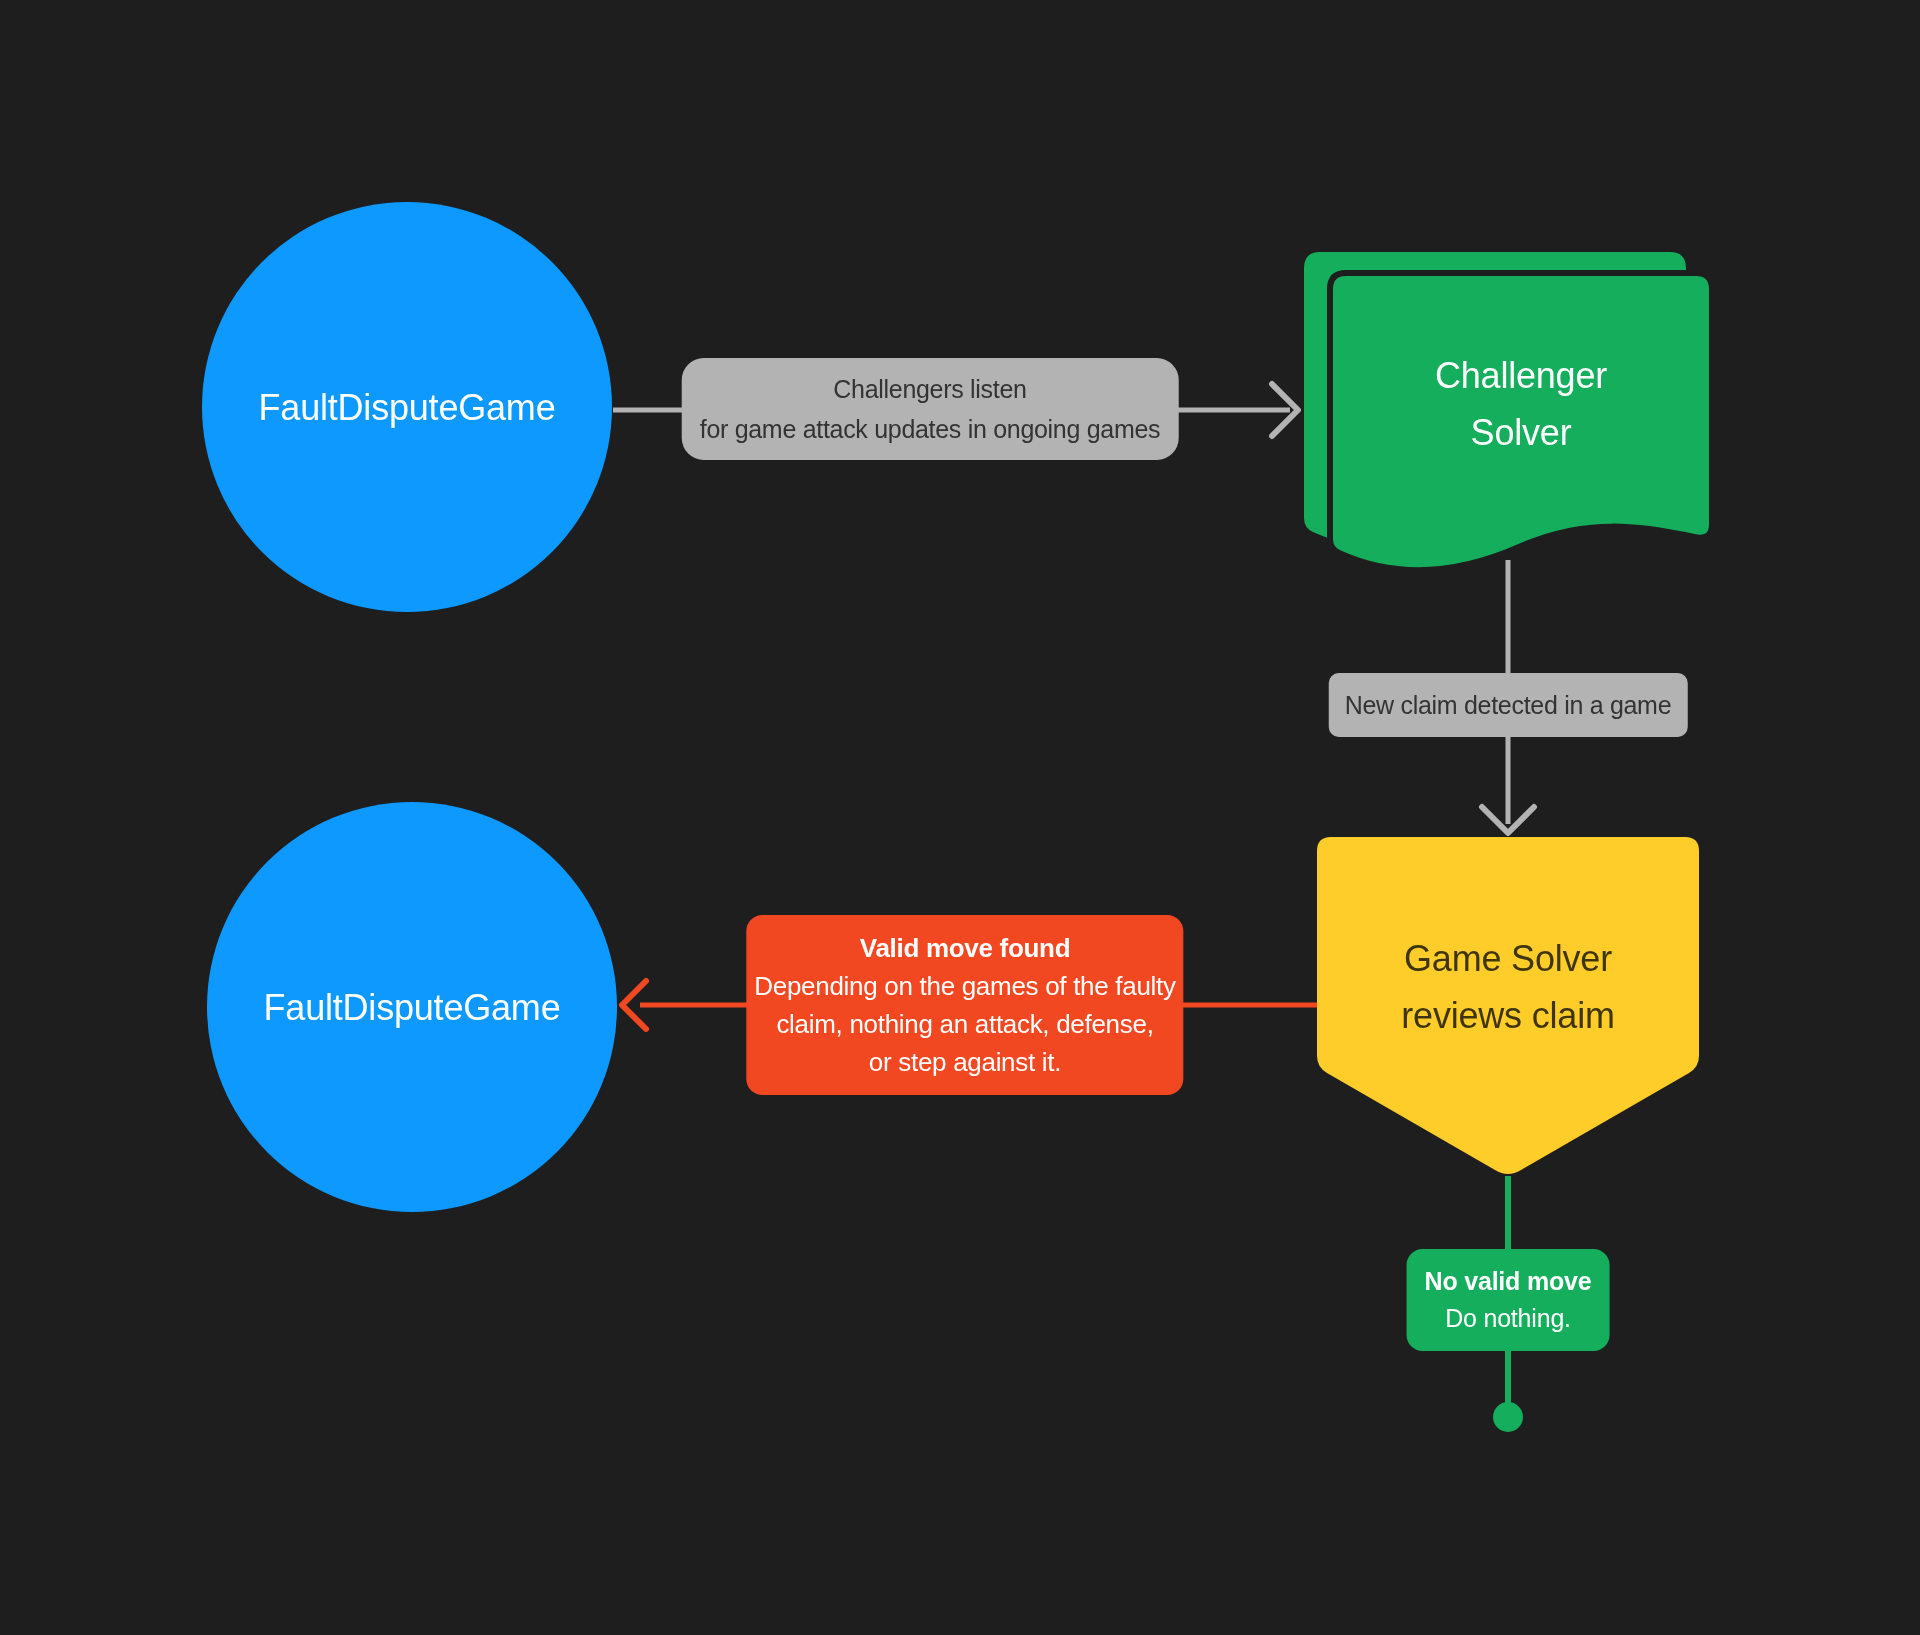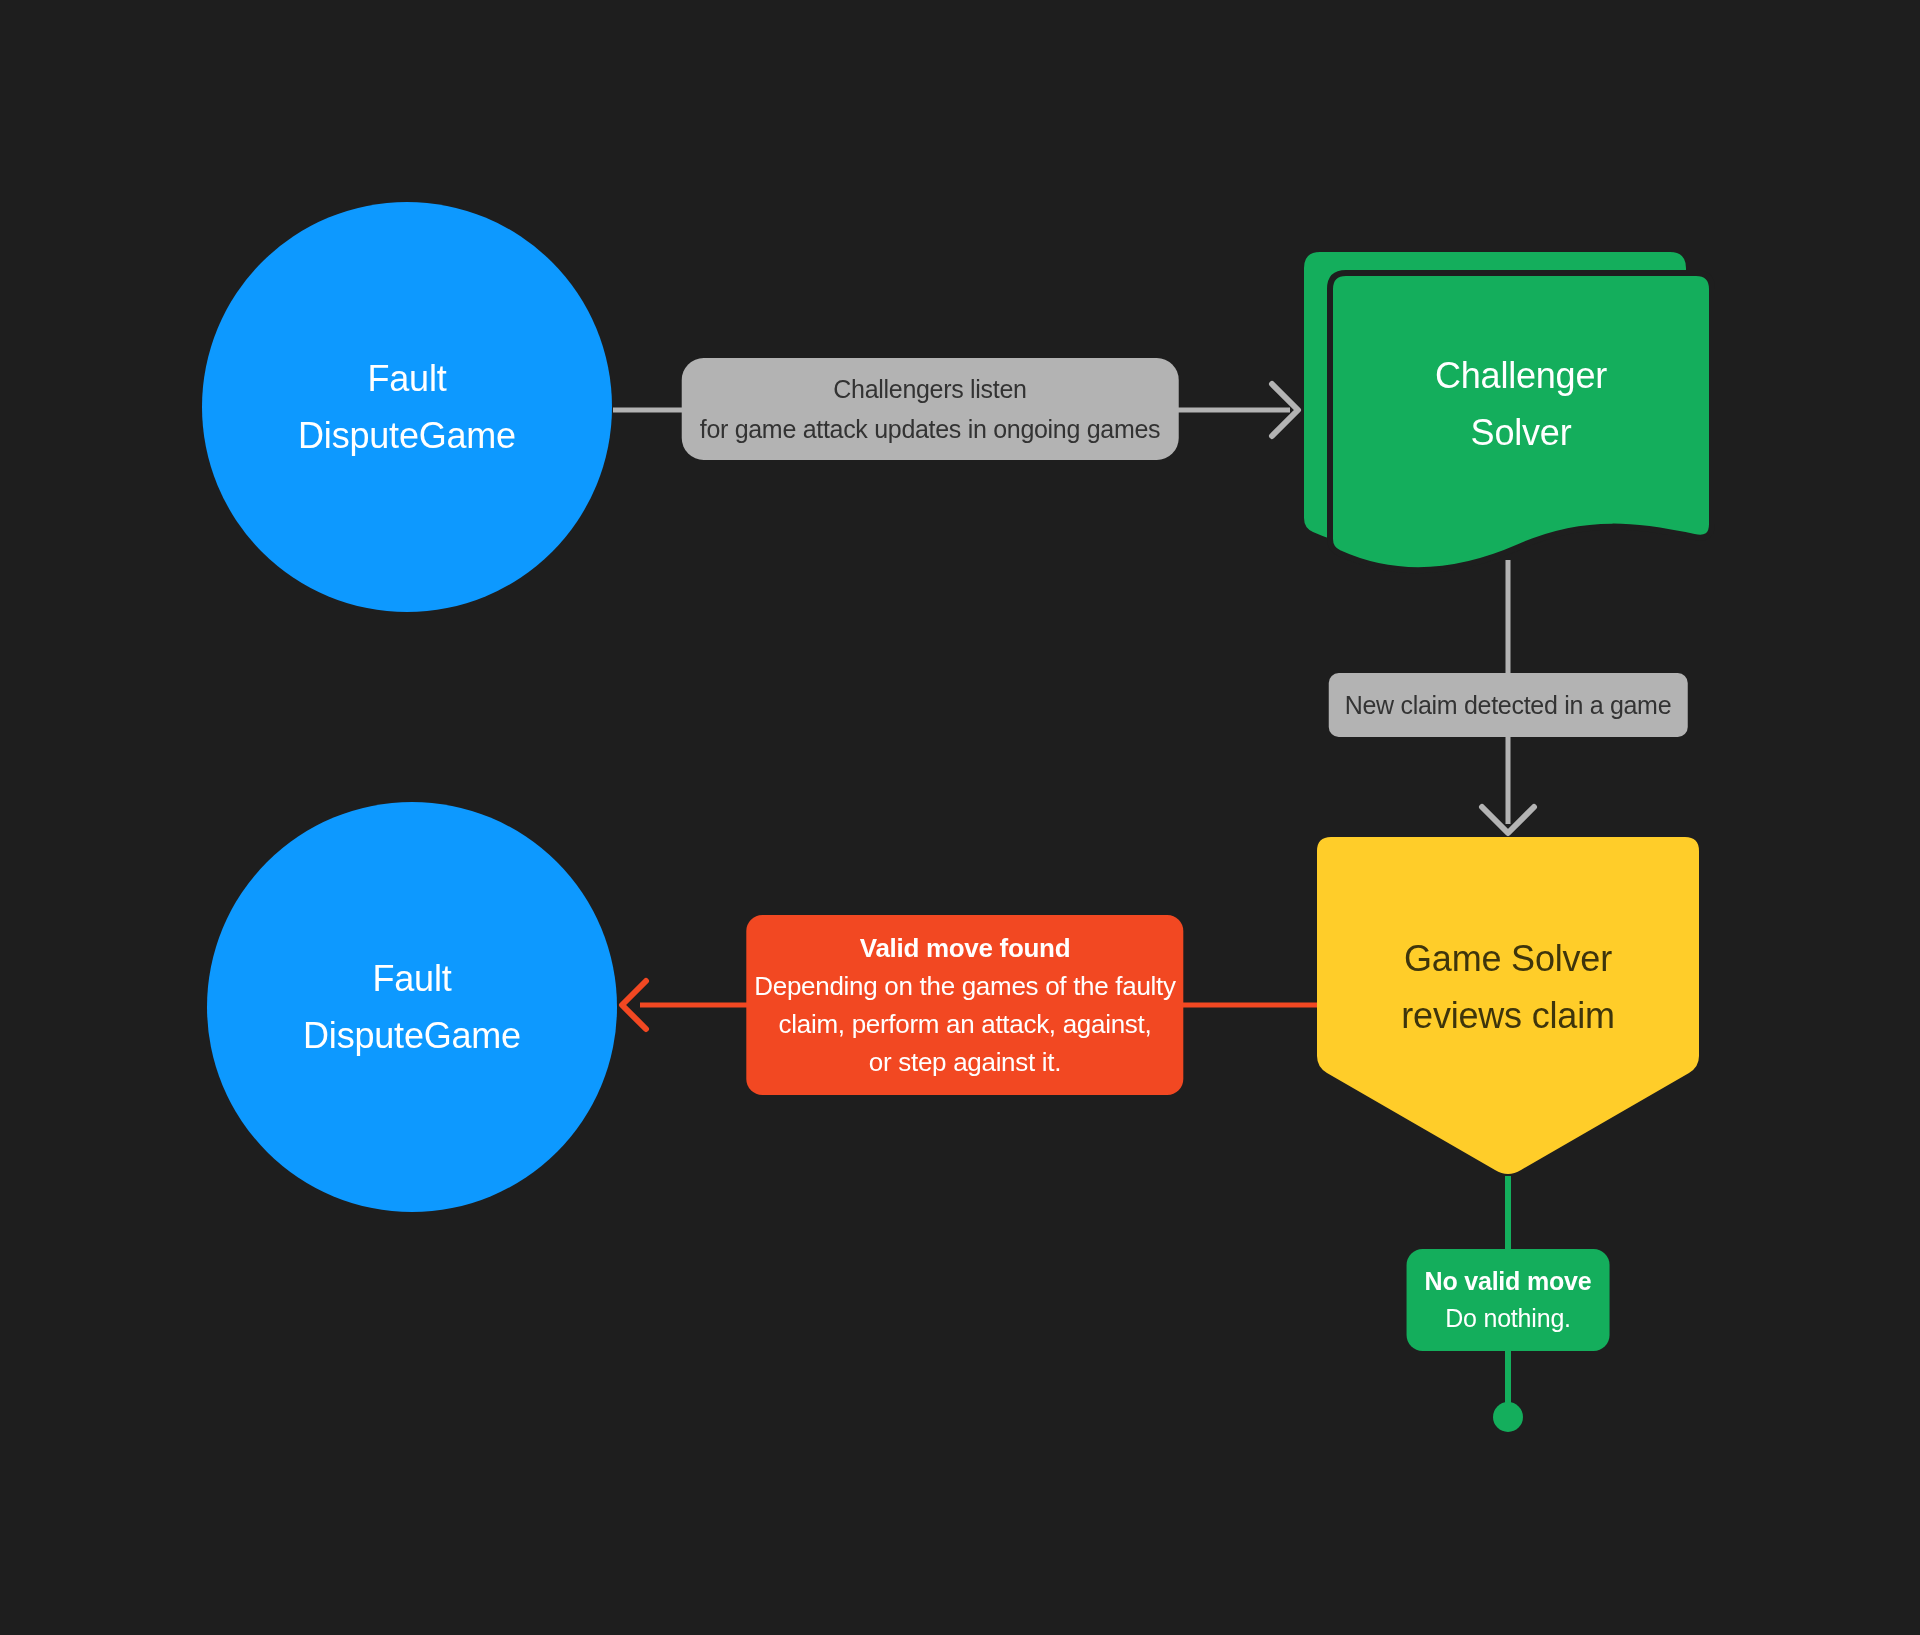--- a/index.html
+++ b/index.html
@@ -16,21 +16,21 @@
   .chev-red{stroke:var(--red,#F24822);stroke-width:6;fill:none;stroke-linecap:round;stroke-linejoin:round;}
   .conn-green{stroke:var(--green,#14AE5C);stroke-width:6;fill:none;}
   .dot-green{fill:var(--green,#14AE5C);}
   .doc-back{fill:var(--green,#14AE5C);}
   .doc-front{fill:var(--green,#14AE5C);stroke:var(--bg,#1E1E1E);stroke-width:6;}
   .pentagon{fill:var(--yellow,#FFCD29);}
   
   .node-circle{
     position:absolute;width:410px;height:410px;border-radius:50%;
     background:var(--blue,#0D99FF);
-    display:flex;flex-direction:column;align-items:center;justify-content:center;
+    display:flex;align-items:center;justify-content:center;
     text-align:center;
   }
   .node-label{color:#fff;font-size:36px;line-height:57px;letter-spacing:-0.2px;}
   .overlay{
     position:absolute;display:flex;flex-direction:column;align-items:center;justify-content:center;
     text-align:center;pointer-events:none;
   }
   .label-box{
     position:absolute;transform:translate(-50%,-50%);
     text-align:center;white-space:nowrap;box-sizing:border-box;
@@ -118,21 +118,21 @@
     <span class="line">for game attack updates in ongoing games</span>
   </div>
 
   <div class="label-box gray-box single" style="left:1508px;top:705px;">
     <span class="line">New claim detected in a game</span>
   </div>
 
   <div class="label-box red-box" style="left:965px;top:1005px;">
     <span class="line bold">Valid move found</span>
     <span class="line">Depending on the games of the faulty</span>
-    <span class="line">claim, perform an attack, against,</span>
+    <span class="line">claim, nothing an attack, defense,</span>
     <span class="line">or step against it.</span>
   </div>
 
   <div class="label-box green-box" style="left:1508px;top:1300px;">
     <span class="line bold">No valid move</span>
     <span class="line">Do nothing.</span>
   </div>
 
 </div>
 

